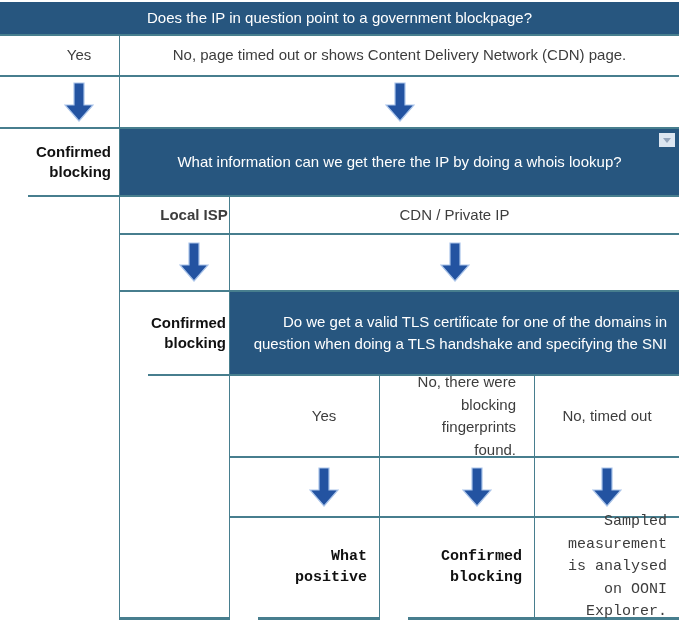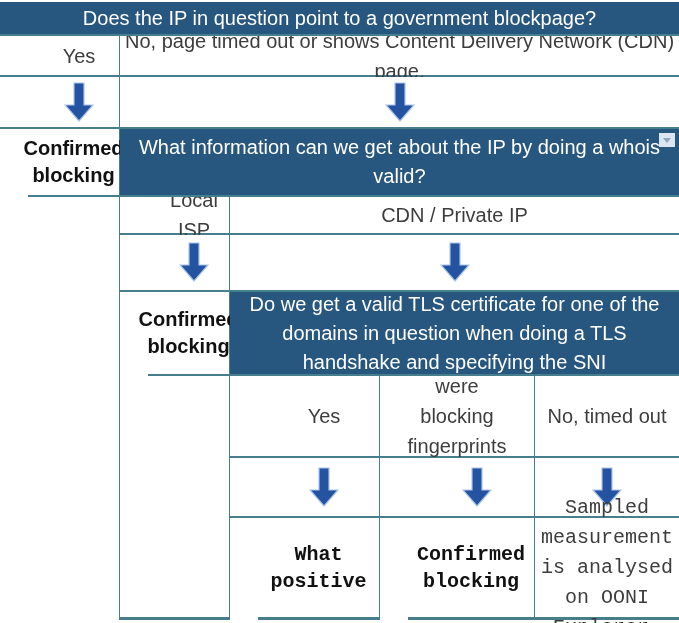--- a/index.html
+++ b/index.html
@@ -13,24 +13,24 @@
     overflow:hidden;
   }
   .grid{
     display:grid;
     grid-template-columns:120px 110px 150px 155px 144px;
     grid-template-rows:34px 41px 52px 68px 38px 57px 84px 82px 60px 102px;
     width:679px;
   }
   .cell{
     display:flex;align-items:center;justify-content:center;
-    text-align:center;
+    text-align:right;
     box-sizing:border-box;
     background:var(--cell-bg);
-    font-size:20px;
+    font-size:15px;
     line-height:1.5;
     color:var(--body-text);
   }
   .c-blue{
     background:var(--header-bg);
     color:var(--header-text);
     font-weight:400;
     line-height:1.45;
     position:relative;
   }
@@ -93,29 +93,29 @@
     <div class="cell bb" style="grid-column:2/6;grid-row:3;">
       <svg class="arrow-svg" width="30" height="41" viewBox="0 0 30 41">
         <polygon points="10,1 20,1 20,23 29,23 15,39 1,23 10,23"></polygon>
       </svg>
     </div>
 
     <div class="cell c-bold br bb pad" style="grid-column:1;grid-row:4;">
       <span>Confirmed blocking</span>
     </div>
     <div class="cell c-blue bb pad-lg" style="grid-column:2/6;grid-row:4;">
-      <span>What information can we get about the IP by doing a whois valid?</span>
+      <span>What information can we get there the IP by doing a whois lookup?</span>
       <button class="dropdown">
         <span class="tri"></span>
       </button>
     </div>
 
     <div class="cell br" style="grid-column:1;grid-row:5/11;"></div>
 
-    <div class="cell br bb" style="grid-column:2;grid-row:5;">
+    <div class="cell br bb" style="grid-column:2;grid-row:5;font-weight:bold;">
       <span>Local ISP</span>
     </div>
     <div class="cell bb" style="grid-column:3/6;grid-row:5;">
       <span>CDN / Private IP</span>
     </div>
 
     <div class="cell br bb" style="grid-column:2;grid-row:6;">
       <svg class="arrow-svg" width="30" height="41" viewBox="0 0 30 41">
         <polygon points="10,1 20,1 20,23 29,23 15,39 1,23 10,23"></polygon>
       </svg>

